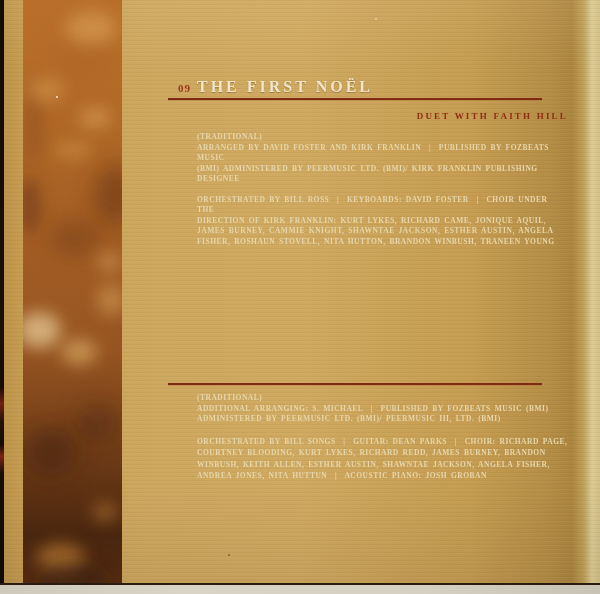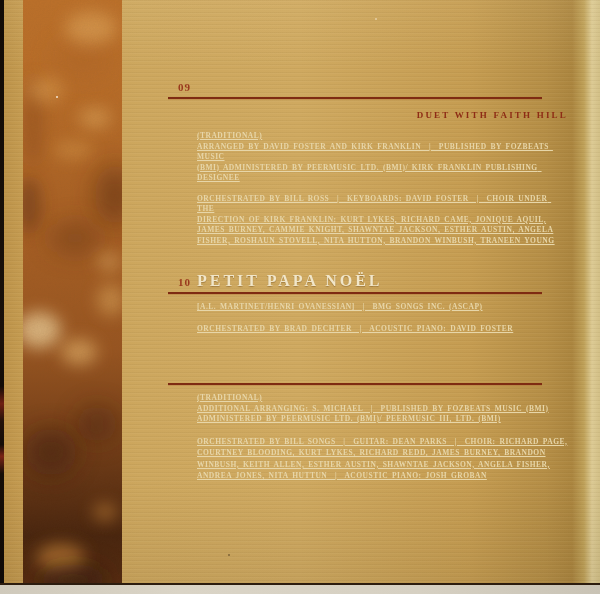--- a/index.html
+++ b/index.html
@@ -23,21 +23,21 @@
   .photo svg{display:block;}
   
   .track{position:absolute;left:168px;width:400px;}
   .t1{top:78px}.t2{top:272px}.t3{top:382px}
   .head{display:flex;align-items:baseline;gap:6px;padding-left:10px;line-height:18px;}
   .num{font-size:11px;font-weight:bold;color:#9a3a1e;letter-spacing:1px;}
   .title{margin:0;font-size:16px;font-weight:bold;color:#f1e6c9;letter-spacing:3px;white-space:nowrap;text-shadow:0 1px 1px rgba(80,45,10,.35);}
   .t3 .title{letter-spacing:2.3px;}
   .rule{height:2px;width:374px;background:#7e2b12;margin-top:1px;box-shadow:0 1px 0 rgba(170,100,45,.3);}
   .subtitle{margin:11px 0 0 29px;font-size:9px;font-weight:bold;color:#8e2c15;letter-spacing:2.2px;text-align:right;}
-  .credits{margin:0 0 0 29px;font-size:7.5px;font-weight:bold;color:#e7d6a9;letter-spacing:.5px;word-spacing:1.5px;line-height:10.5px;white-space:pre-wrap;text-decoration:underline;}
+  .credits{margin:0 0 0 29px;font-size:7.5px;font-weight:bold;color:#e7d6a9;letter-spacing:.5px;word-spacing:1.5px;line-height:10.5px;white-space:pre-wrap;}
   .t1 .c1{margin-top:11px}.t1 .c2{margin-top:10px}
   .t2 .c1{margin-top:8px}.t2 .c2{margin-top:11px}
   .t3 .c1{margin-top:8px}.t3 .c2{margin-top:11px;line-height:11.5px}
   
   .bottom-line{position:absolute;left:0;top:583px;width:600px;height:2px;background:#2c1c0e;}
   .scan-strip{position:absolute;left:0;top:585px;width:600px;height:9px;background:linear-gradient(90deg,#cfc9bb,#dad4c6 30%,#d6d0c2 70%,#c9c3b5);}
   .specks{position:absolute;left:0;top:0;width:2px;height:2px;border-radius:50%;
     box-shadow:56px 96px 0 0 rgba(255,252,240,.85), 375px 18px 0 0 rgba(255,250,235,.5), 228px 554px 0 0 rgba(70,50,25,.55);}
 </style>
 </head>
@@ -89,41 +89,33 @@
       <ellipse cx="82" cy="512" rx="12" ry="9" fill="#dd9440" opacity=".5" filter="url(#soft)"></ellipse>
       <ellipse cx="38" cy="558" rx="24" ry="14" fill="#d8913c" opacity=".65" filter="url(#soft)"></ellipse>
       <ellipse cx="50" cy="580" rx="36" ry="16" fill="#2c1507" opacity=".6" filter="url(#soft2)"></ellipse>
       <rect width="99" height="583" filter="url(#grain)" opacity="0.18"></rect>
     </svg>
   </div>
 
   <section class="track t1">
     <div class="head">
       <span class="num">09</span>
+      <h2 class="title">THE FIRST NOËL</h2>
     </div>
     <div class="rule"></div>
     <div class="subtitle">DUET WITH FAITH HILL</div>
     <p class="credits c1">(TRADITIONAL)
 ARRANGED BY DAVID FOSTER AND KIRK FRANKLIN  |  PUBLISHED BY FOZBEATS MUSIC
 (BMI) ADMINISTERED BY PEERMUSIC LTD. (BMI)/ KIRK FRANKLIN PUBLISHING DESIGNEE</p>
     <p class="credits c2">ORCHESTRATED BY BILL ROSS  |  KEYBOARDS: DAVID FOSTER  |  CHOIR UNDER THE
 DIRECTION OF KIRK FRANKLIN: KURT LYKES, RICHARD CAME, JONIQUE AQUIL,
 JAMES BURNEY, CAMMIE KNIGHT, SHAWNTAE JACKSON, ESTHER AUSTIN, ANGELA
 FISHER, ROSHAUN STOVELL, NITA HUTTON, BRANDON WINBUSH, TRANEEN YOUNG</p>
   </section>
 
-  <section class="track t2">
-    <div class="head">
-      <span class="num">10</span>
-      <h2 class="title">PETIT PAPA NOËL</h2>
-    </div>
-    <div class="rule"></div>
-    <p class="credits c1">[A.L. MARTINET/HENRI OVANESSIAN]  |  BMG SONGS INC. (ASCAP)</p>
-    <p class="credits c2">ORCHESTRATED BY BRAD DECHTER  |  ACOUSTIC PIANO: DAVID FOSTER</p>
-  </section>
 
   <section class="track t3">
     <div class="rule"></div>
     <p class="credits c1">(TRADITIONAL)
 ADDITIONAL ARRANGING: S. MICHAEL  |  PUBLISHED BY FOZBEATS MUSIC (BMI)
 ADMINISTERED BY PEERMUSIC LTD. (BMI)/ PEERMUSIC III, LTD. (BMI)</p>
     <p class="credits c2">ORCHESTRATED BY BILL SONGS  |  GUITAR: DEAN PARKS  |  CHOIR: RICHARD PAGE,
 COURTNEY BLOODING, KURT LYKES, RICHARD REDD, JAMES BURNEY, BRANDON
 WINBUSH, KEITH ALLEN, ESTHER AUSTIN, SHAWNTAE JACKSON, ANGELA FISHER,
 ANDREA JONES, NITA HUTTUN  |  ACOUSTIC PIANO: JOSH GROBAN</p>

